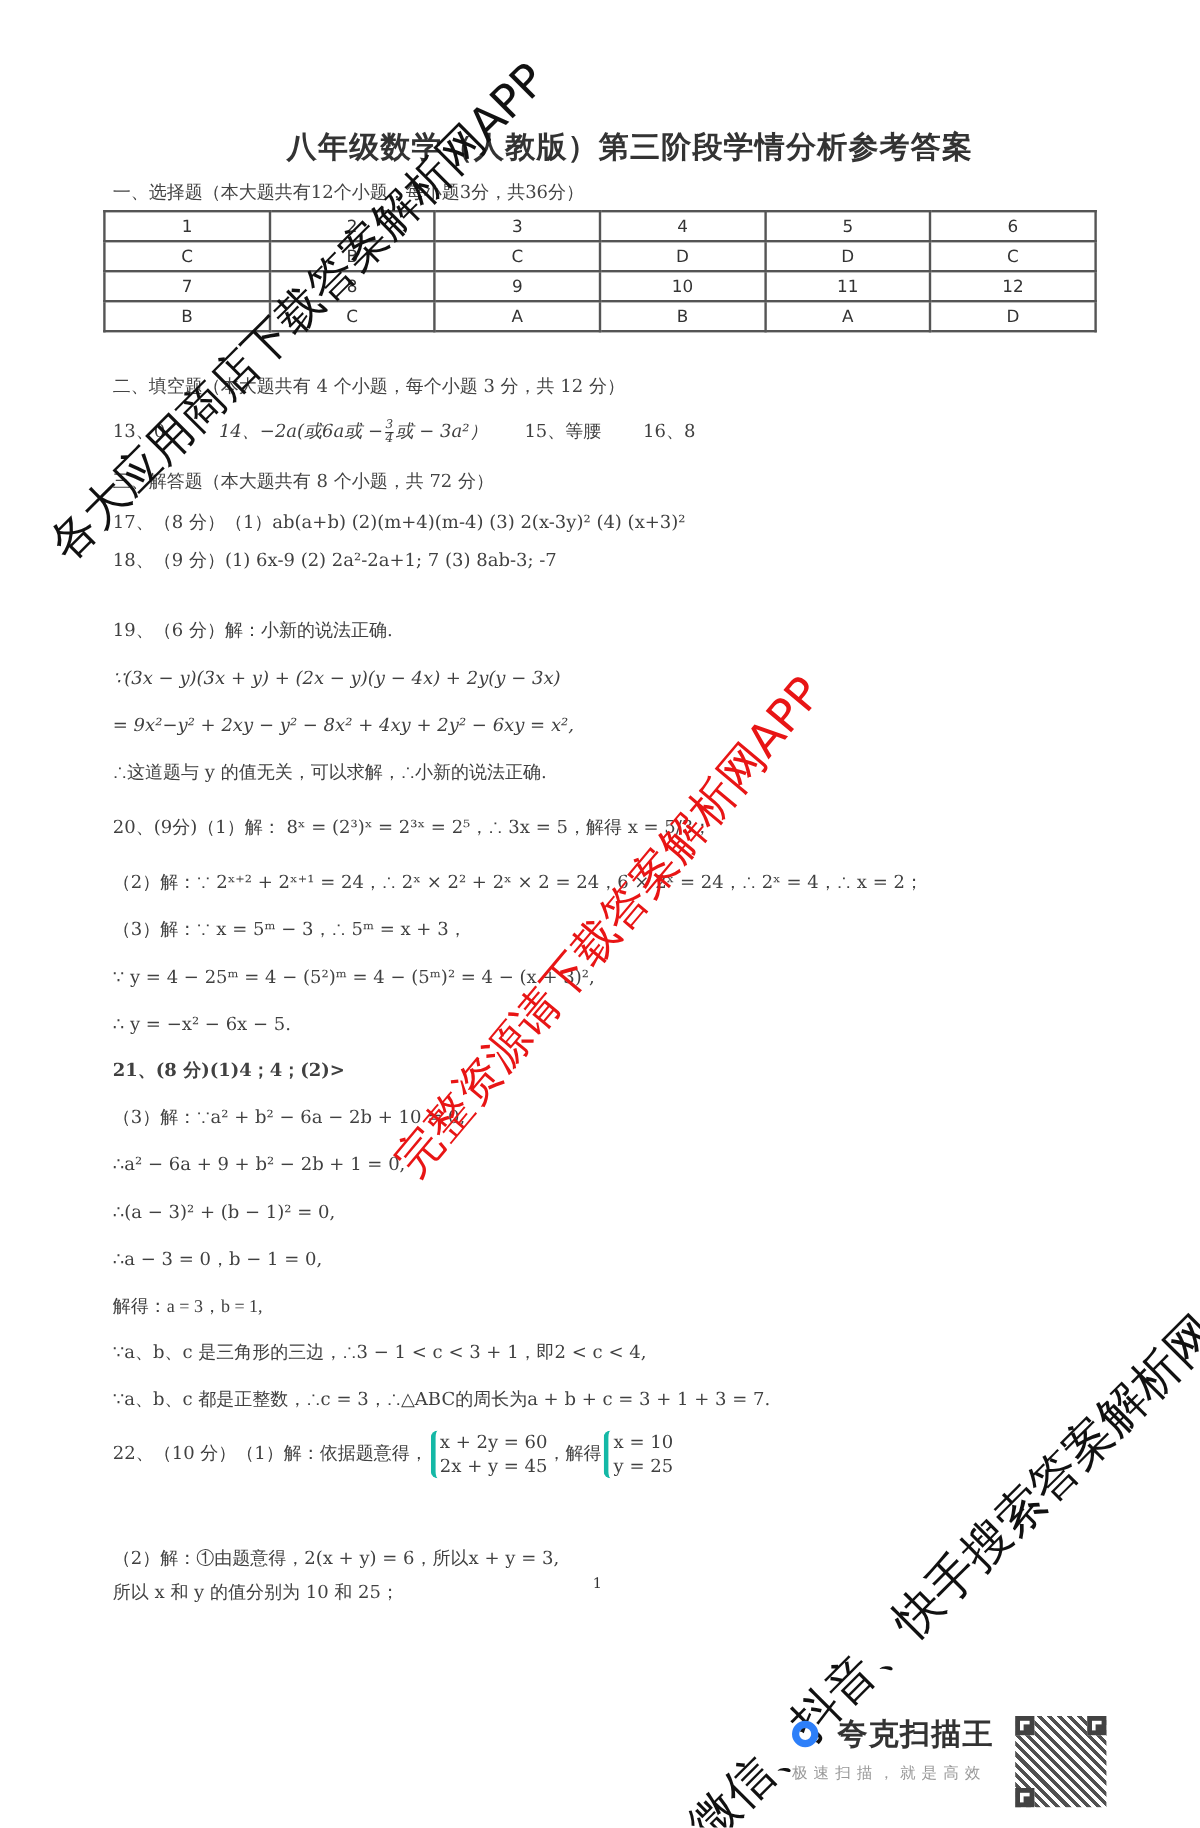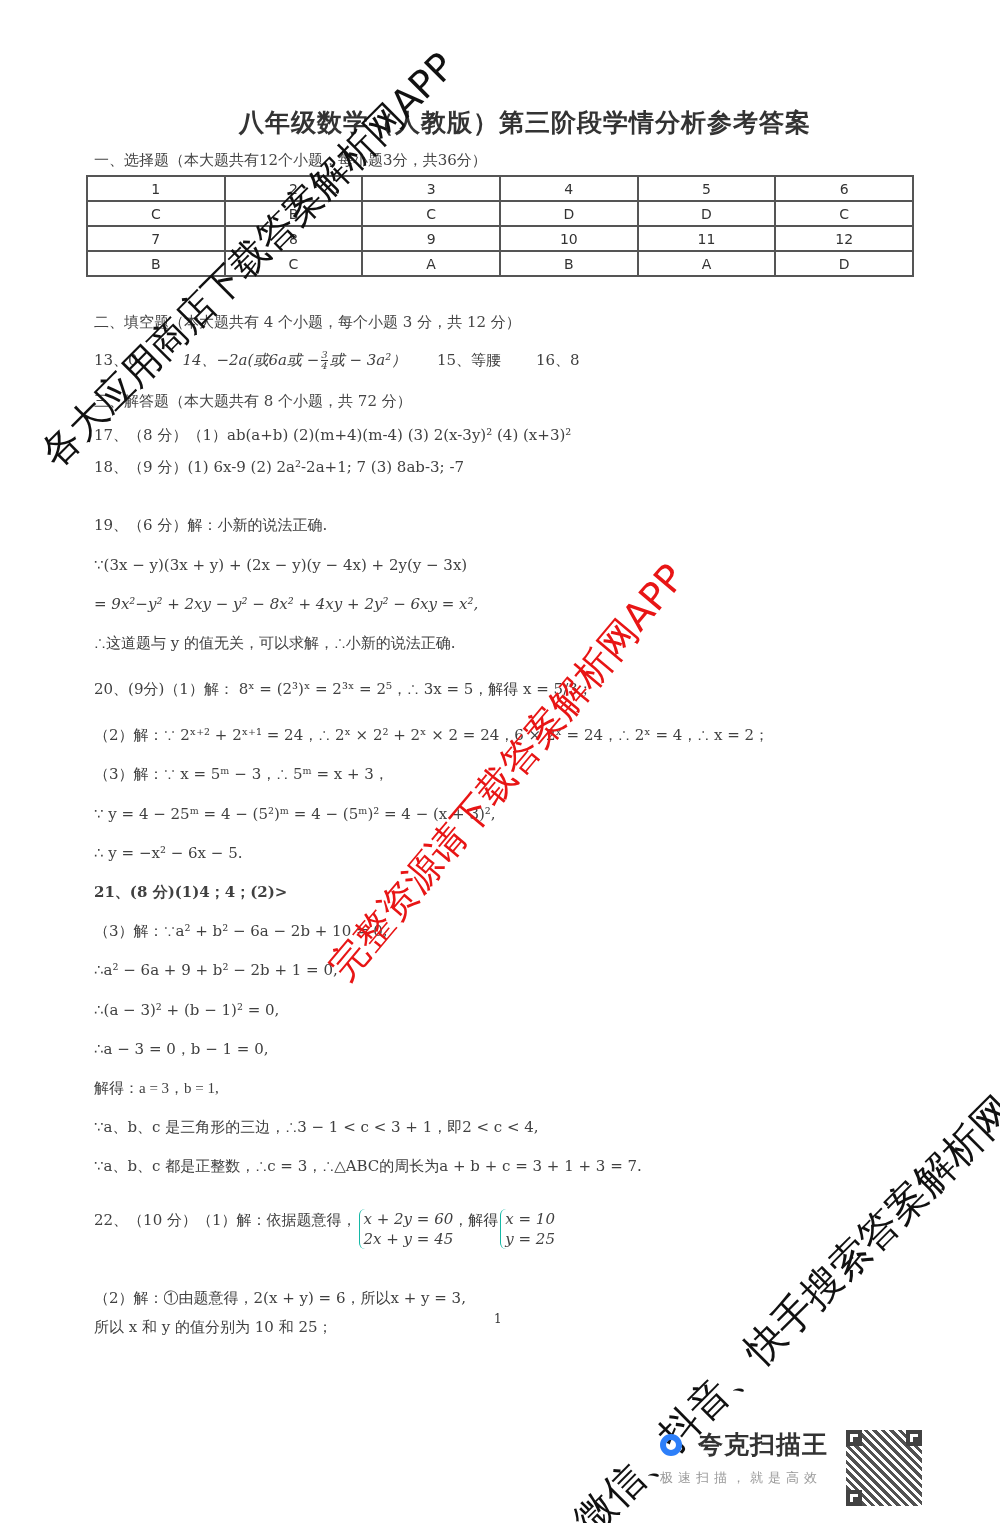--- a/index.html
+++ b/index.html
@@ -16,21 +16,21 @@
   .line { position: absolute; left: 94px; font-size: 15px; white-space: nowrap; color: #404040; }
   .sec { color: #444; }
   table.ans {
     position: absolute; top: 175px; left: 86px; width: 828px; border-collapse: collapse;
     font-family: "DejaVu Sans", "Liberation Sans", sans-serif; font-size: 14px; color: #333;
   }
   table.ans td { border: 2px solid #555; height: 23px; text-align: center; padding: 0; width: 16.66%; }
   .row13 span { display: inline-block; }
   .frac { display: inline-block; vertical-align: middle; text-align: center; font-size: 10px; line-height: 10px; margin: 0 2px; }
   .frac .n { display:block; border-bottom: 1px solid #333; }
-  .sys { display: inline-block; vertical-align: middle; border-left: 1px solid #14b8a6; border-radius: 6px 0 0 6px; padding-left: 4px; line-height: 20px; font-style: italic; margin-left: 2px; margin-top: 17px; }
+  .sys { display: inline-block; vertical-align: middle; border-left: 4px solid #14b8a6; border-radius: 6px 0 0 6px; padding-left: 4px; line-height: 20px; margin-left: 2px; }
   .pagenum { position: absolute; top: 1312px; left: 494px; font-size: 12px; color: #333; }
   .wm {
     position: absolute; white-space: nowrap; font-family: "DejaVu Sans", "Liberation Sans", sans-serif;
     transform-origin: 0 0;
   }
   .wm-black { color: #111; font-size: 38px; }
   .wm-red { color: #e81515; font-size: 38px; }
   .logo {
     position: absolute; top: 1428px; left: 660px; font-family: "DejaVu Sans", "Liberation Sans", sans-serif;
   }
@@ -101,21 +101,21 @@
   </span>
   <span style="margin-left:26px;">15、等腰</span>
   <span style="margin-left:30px;">16、8</span>
 </div>
 
 <div class="line sec" style="top:392px;">三、解答题（本大题共有 8 个小题，共 72 分）</div>
 <div class="line" style="top:426px;">17、（8 分）（1）ab(a+b)     (2)(m+4)(m-4)     (3) 2(x-3y)²     (4)   (x+3)²</div>
 <div class="line" style="top:458px;">18、（9 分）(1) 6x-9     (2) 2a²-2a+1;   7                (3) 8ab-3;   -7</div>
 
 <div class="line" style="top:516px;">19、（6 分）解：小新的说法正确.</div>
-<div class="line" style="top:556px; ">∵(3x − y)(3x + y) + (2x − y)(y − 4x) + 2y(y − 3x)</div>
+<div class="line" style="top:556px; font-style:italic;">∵(3x − y)(3x + y) + (2x − y)(y − 4x) + 2y(y − 3x)</div>
 <div class="line" style="top:595px; font-style:italic;">= 9x²−y² + 2xy − y² − 8x² + 4xy + 2y² − 6xy = x²,</div>
 <div class="line" style="top:634px;">∴这道题与 y 的值无关，可以求解，∴小新的说法正确.</div>
 
 <div class="line" style="top:680px;">20、(9分)（1）解：  8ˣ = (2³)ˣ = 2³ˣ = 2⁵，∴ 3x = 5，解得 x = 5/3；</div>
 <div class="line" style="top:726px;">（2）解：∵ 2ˣ⁺² + 2ˣ⁺¹ = 24，∴ 2ˣ × 2² + 2ˣ × 2 = 24，6 × 2ˣ = 24，∴ 2ˣ = 4，∴ x = 2；</div>
 <div class="line" style="top:765px;">（3）解：∵ x = 5ᵐ − 3，∴ 5ᵐ = x + 3，</div>
 <div class="line" style="top:805px;">∵ y = 4 − 25ᵐ = 4 − (5²)ᵐ = 4 − (5ᵐ)² = 4 − (x + 3)²,</div>
 <div class="line" style="top:844px;">∴ y = −x² − 6x − 5.</div>
 
 <div class="line" style="top:883px;font-weight:bold;">21、(8 分)(1)4；4；(2)&gt;</div>

